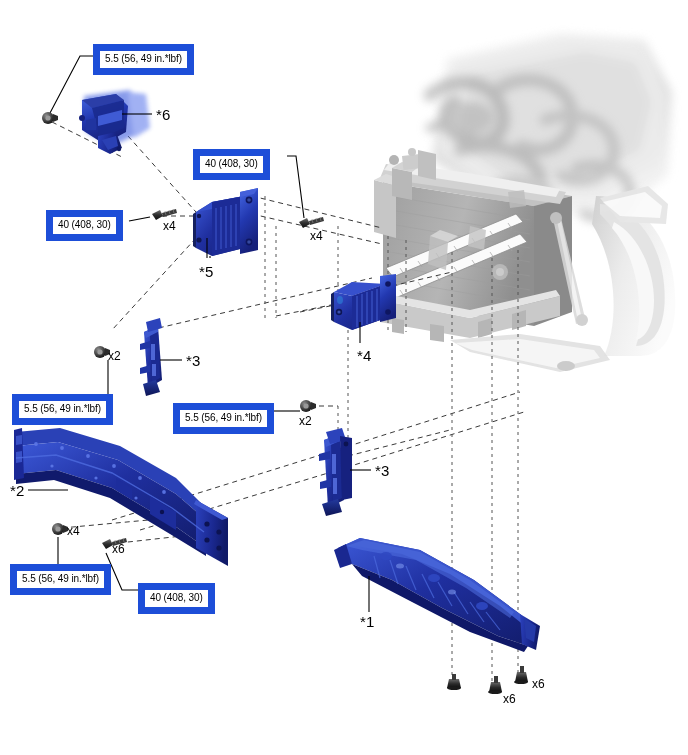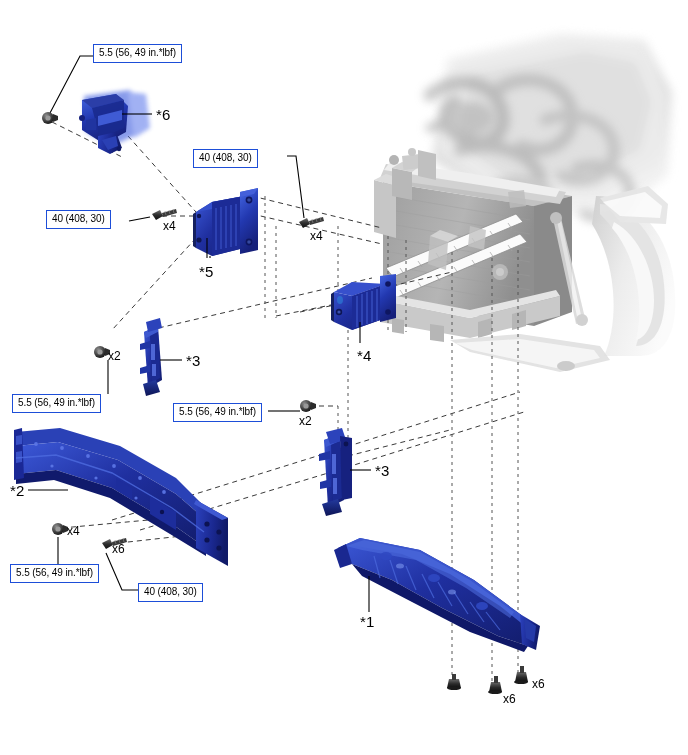--- a/index.html
+++ b/index.html
@@ -10,21 +10,21 @@
   }
   #stage{
     position:relative;
     width:688px;height:755px;
     background:#ffffff;
     overflow:hidden;
   }
   svg.layer{position:absolute;left:0;top:0;width:688px;height:755px;overflow:visible;}
   .torque-box{
     position:absolute;
-    border:1px solid #1d4ed8;
+    border:7px solid #1d4ed8;
     background:#ffffff;
     color:#000000;
     font-size:10px;
     line-height:12px;
     padding:2px 5px 3px 5px;
     white-space:nowrap;
     letter-spacing:-0.1px;
     z-index:40;
   }
   .part-ref{

